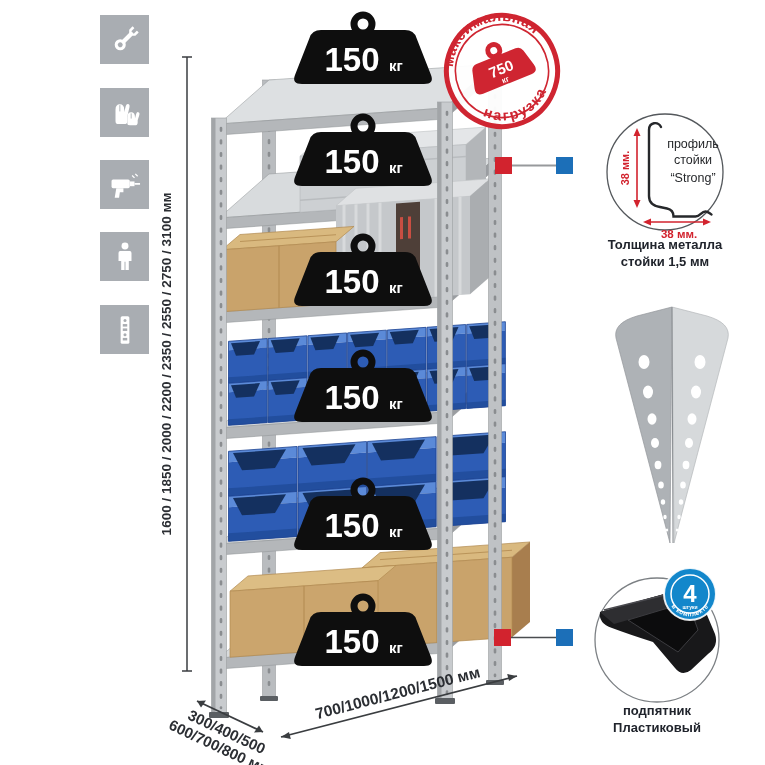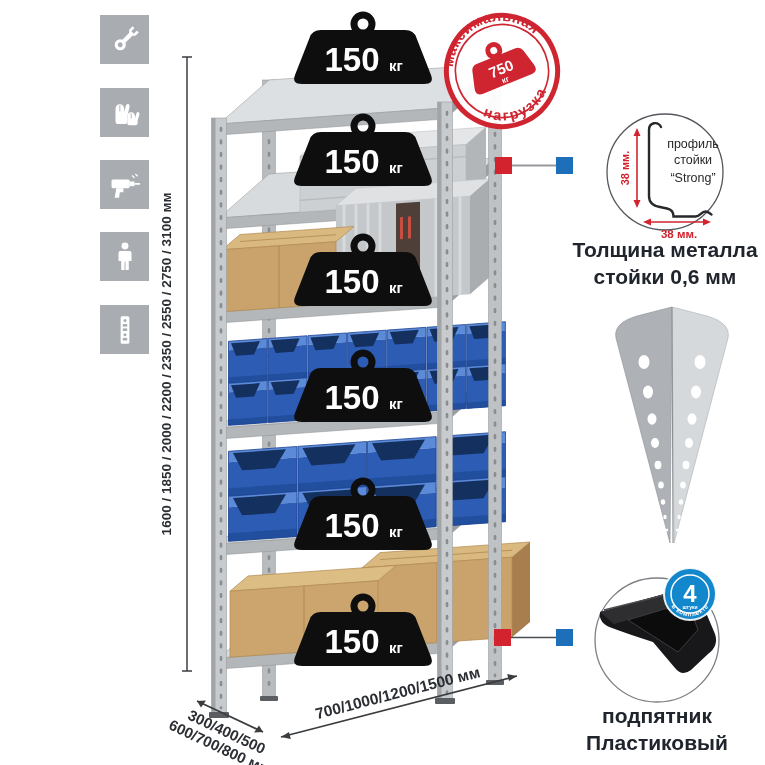--- a/index.html
+++ b/index.html
@@ -3,21 +3,21 @@
 <meta charset="utf-8">
 <style>
   html,body{margin:0;padding:0;background:#fff;}
   .canvas{position:relative;width:765px;height:765px;background:#ffffff;
           font-family:"Liberation Sans",sans-serif;overflow:hidden;}
   .tile{position:absolute;left:100px;width:49px;height:49px;background:#a9adb2;
         display:flex;align-items:center;justify-content:center;}
   .tile svg{width:38px;height:38px;}
   .main-svg{position:absolute;left:0;top:0;}
   .caption{position:absolute;width:190px;text-align:center;font-weight:bold;
-           font-size:21px;line-height:1.28;color:#20242c;}
+           font-size:13px;line-height:1.28;color:#20242c;}
   .cap1{left:570px;top:237px;}
   .cap2{left:562px;top:703px;}
 </style>
 </head>
 <body>
 
 <div class="canvas">
 
   <div>
     <div class="tile" style="top:15px">
@@ -379,20 +379,20 @@
     <g>
       <line x1="281" y1="737" x2="517" y2="676" stroke="#3a3d40" stroke-width="1.8"></line>
       <path d="M281,737 l8,-5 l1.8,7 Z" fill="#3a3d40"></path>
       <path d="M517,676 l-8,5 l-1.8,-7 Z" fill="#3a3d40"></path>
       <text transform="translate(399,698) rotate(-14.5)" text-anchor="middle" font-size="15.5" font-weight="bold" fill="#2b2e33">700/1000/1200/1500 мм</text>
     </g>
   </svg>
 
   <div class="caption cap1">
     <div>Толщина металла</div>
-    <div>стойки 0,6 мм</div>
+    <div>стойки 1,5 мм</div>
   </div>
   <div class="caption cap2">
     <div>подпятник</div>
     <div>Пластиковый</div>
   </div>
 
 </div>
 
 </body></html>

